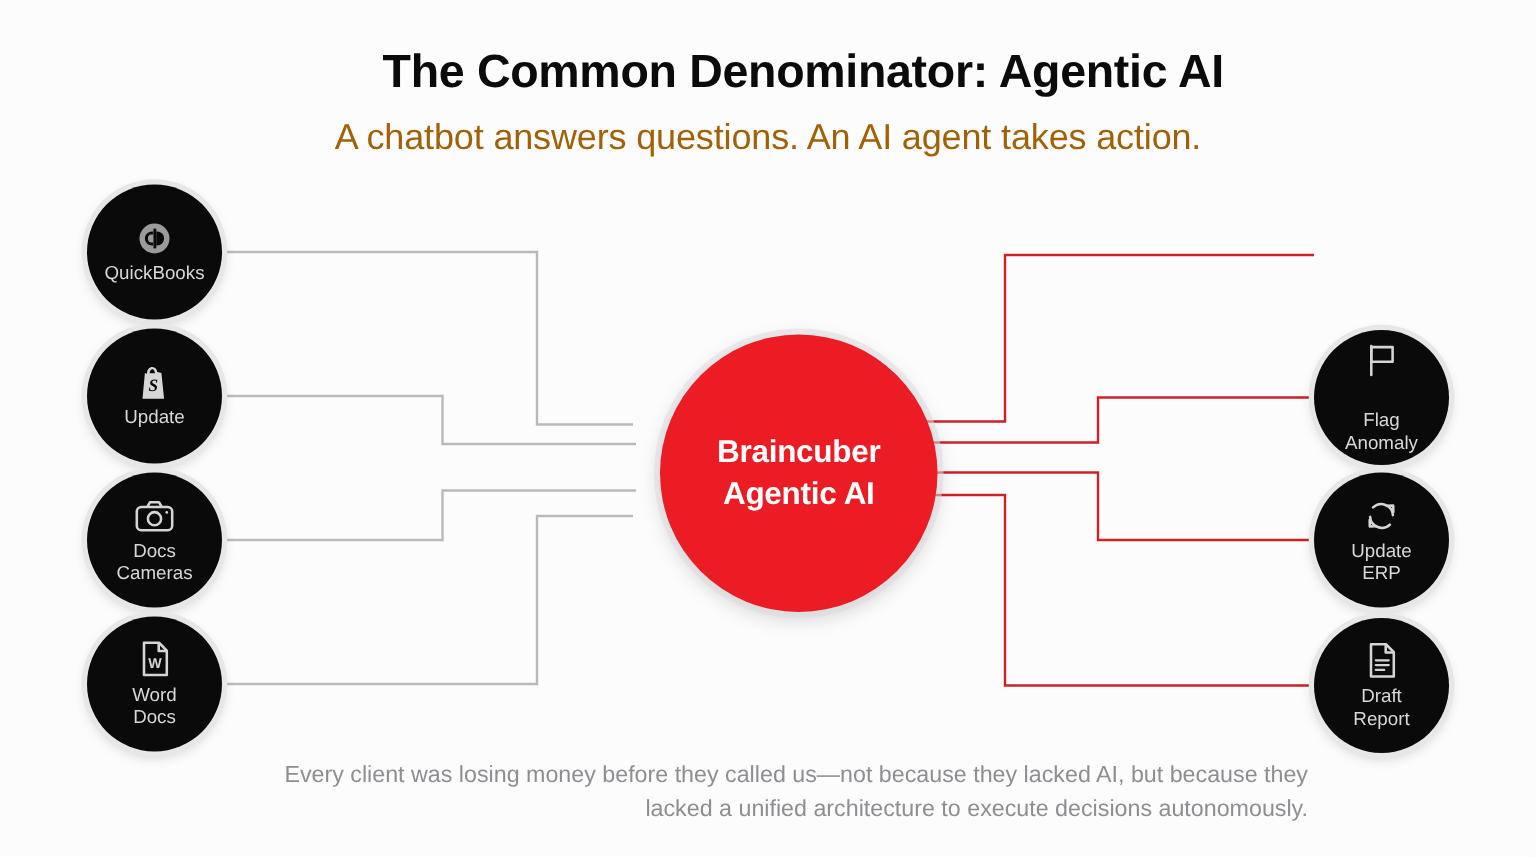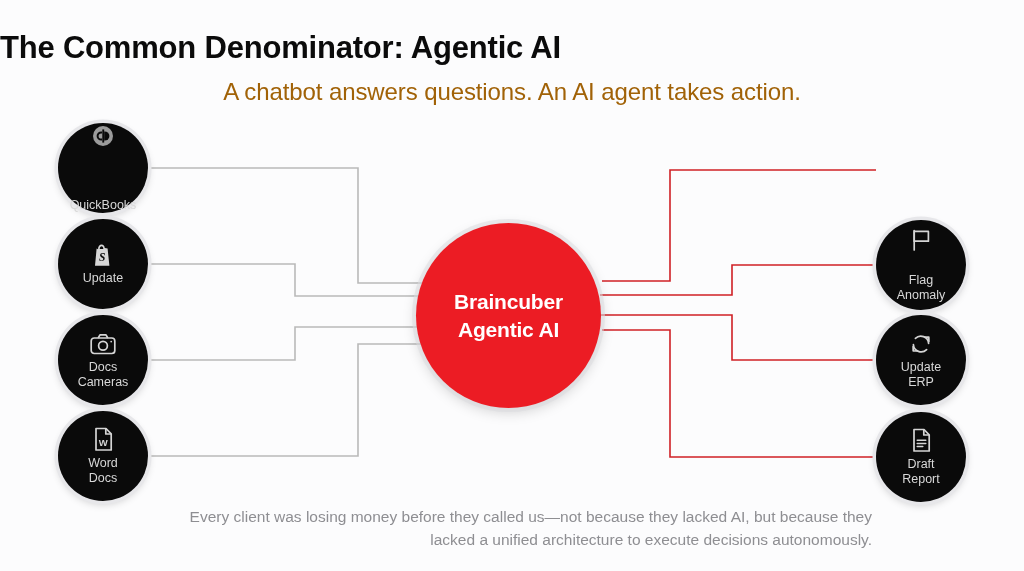--- a/index.html
+++ b/index.html
@@ -17,21 +17,21 @@
     background: #fcfcfd;
     overflow: hidden;
   }
 
   
   #title {
     position: absolute;
     left: 0;
     top: 30px;
     width: 816px;
-    text-align: left;
+    text-align: right;
     font-size: 31px;
     font-weight: bold;
     color: #0b0b0b;
     letter-spacing: -0.2px;
   }
   #subtitle {
     position: absolute;
     left: 0;
     top: 78px;
     width: 1024px;
@@ -57,21 +57,21 @@
   }
   .wire-out {
     fill: none;
     stroke: #cf2026;
     stroke-width: 1.6;
   }
 
   
   #hub {
     position: absolute;
-    left: 416px;
+    left: 440px;
     top: 223px;
     width: 185px;
     height: 185px;
     border-radius: 50%;
     background: #ec1c24;
     box-shadow: 0 0 0 4px rgba(220,220,224,0.55),
                 0 4px 14px rgba(0,0,0,0.18);
     display: flex;
     flex-direction: column;
     align-items: center;
@@ -150,21 +150,21 @@
     <path class="wire-out" d="M 600 295 L 732 295 L 732 265 L 876 265"></path>
     <path class="wire-out" d="M 600 315 L 732 315 L 732 360 L 876 360"></path>
     <path class="wire-out" d="M 602 330 L 670 330 L 670 457 L 876 457"></path>
   </svg>
 
   <div id="hub">
     <div class="hub-line">Braincuber</div>
     <div class="hub-line">Agentic AI</div>
   </div>
 
-  <div class="node" style="left:58px; top:123px;justify-content:space-between;">
+  <div class="node" style="left:58px; top:123px;">
     <div class="node-icon">
       <svg width="24" height="24" viewBox="0 0 24 24">
         <circle cx="12" cy="12" r="10" fill="#9b9b9b"></circle>
         <path d="M10.2 7.4 a4.6 4.6 0 0 0 0 9.2 h0.9 v-2.0 h-0.9 a2.6 2.6 0 0 1 0 -5.2 h0.9 v-2.0 z" fill="#0a0a0a"></path>
         <path d="M13.2 7.4 v9.2 h0.6 a4.6 4.6 0 0 0 0 -9.2 z" fill="#0a0a0a"></path>
         <rect x="11.3" y="5.4" width="1.9" height="13.2" fill="#0a0a0a"></rect>
       </svg>
     </div>
     <div class="node-label">QuickBooks</div>
   </div>

